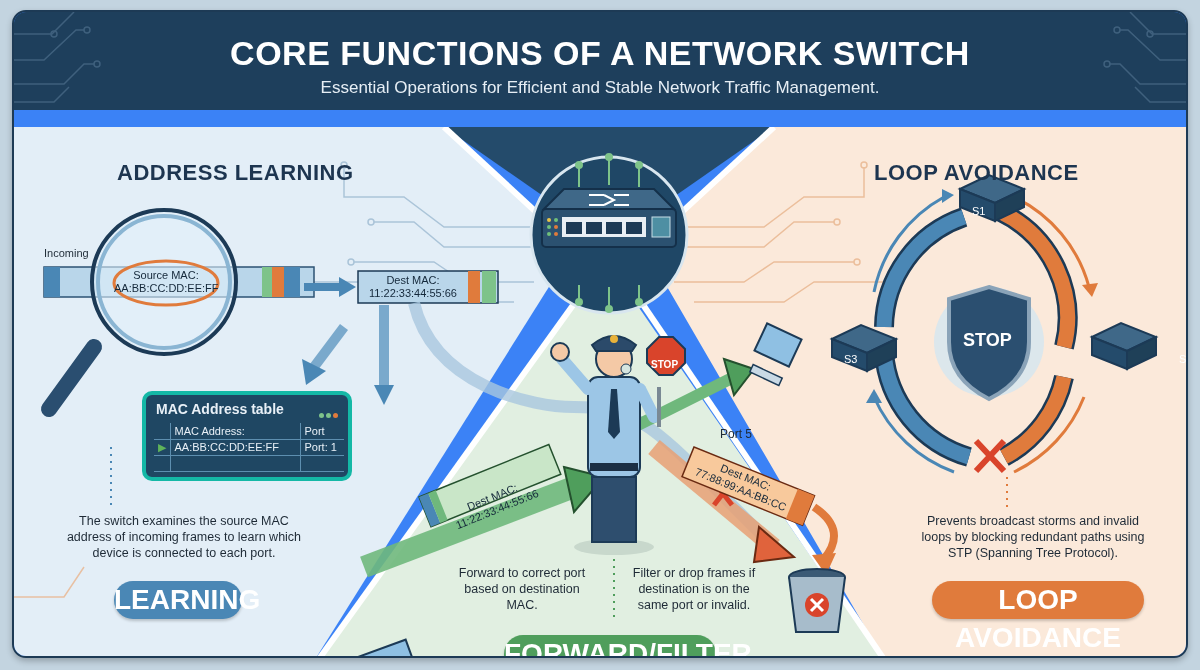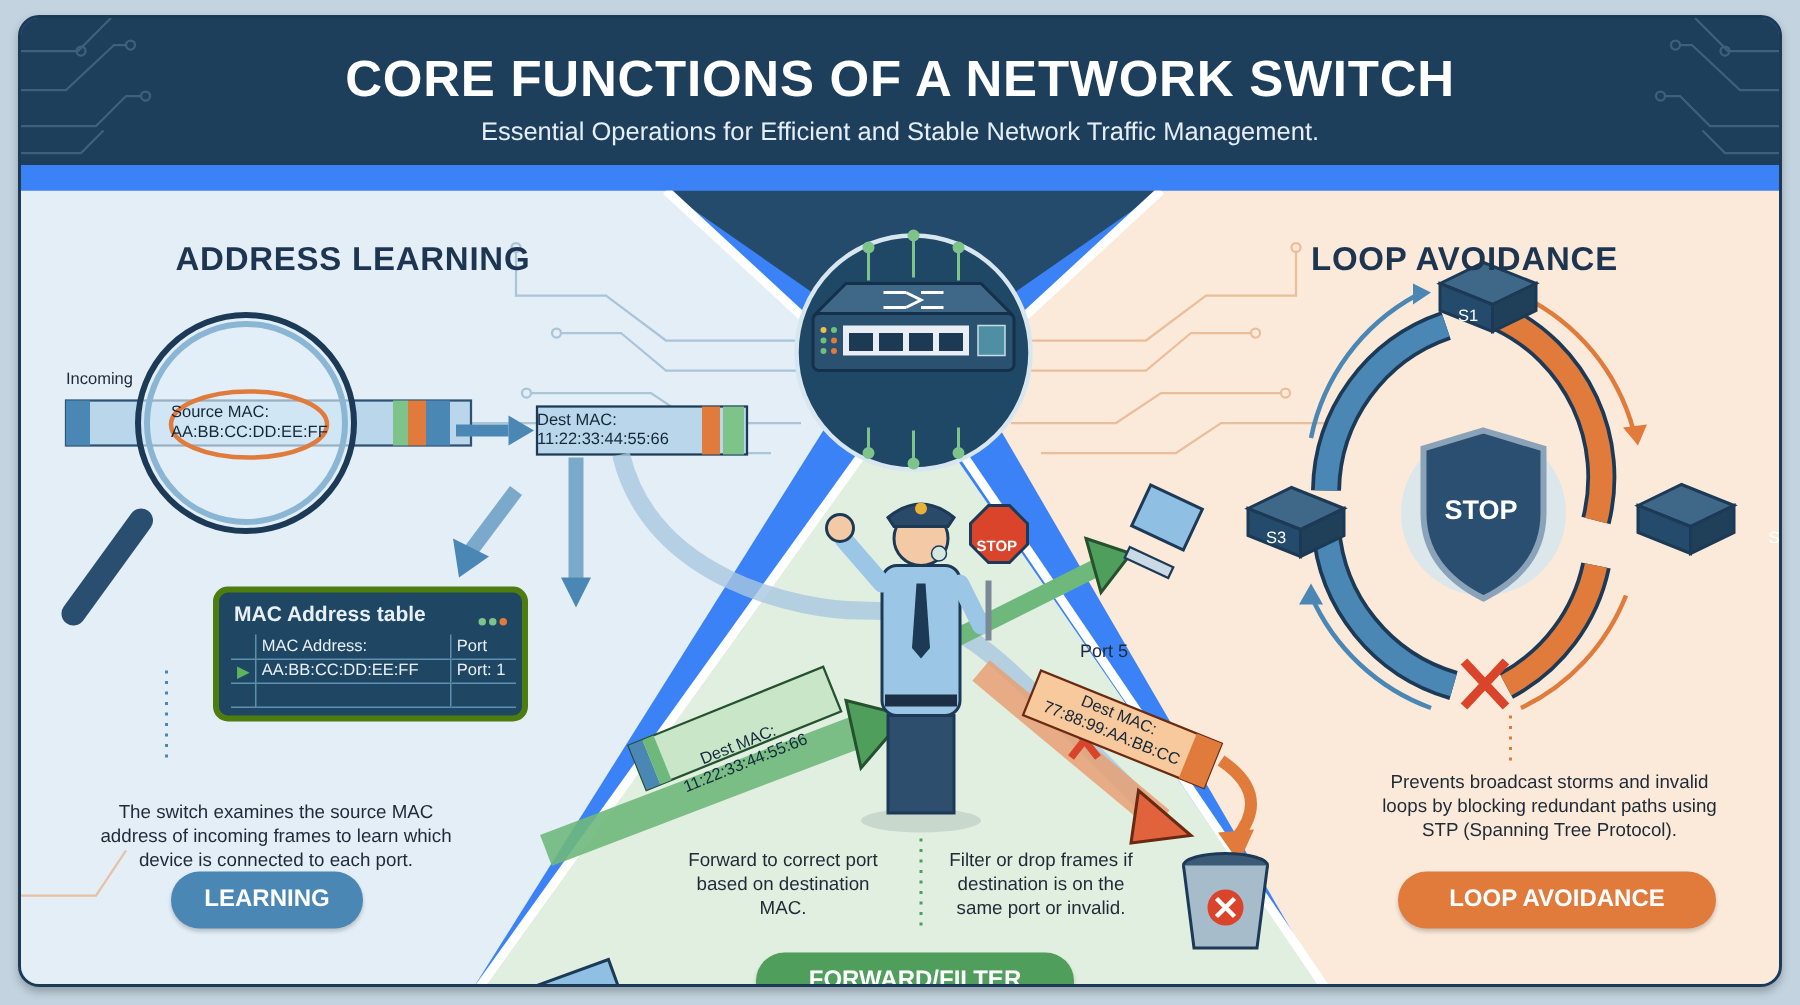--- a/index.html
+++ b/index.html
@@ -5,31 +5,31 @@
   * { box-sizing: border-box; margin: 0; padding: 0; }
   html, body { width: 1200px; height: 670px; overflow: hidden; background: #c3d4e0; font-family: "Liberation Sans", sans-serif; }
   .frame { position: absolute; left: 12px; top: 10px; width: 1176px; height: 648px; border-radius: 14px; overflow: hidden; background: #3b82f6; border: 2px solid #1d3a55; box-shadow: 0 3px 6px rgba(0,0,0,0.25); }
   .header { position: absolute; left: 0; top: 0; width: 100%; height: 98px; background: #1e3f5c; }
   .header .title { position: absolute; left: 0; width: 100%; top: 22px; text-align: center; color: #fff; font-weight: bold; font-size: 34px; letter-spacing: 0.5px; }
   .header .subtitle { position: absolute; left: 0; width: 100%; top: 66px; text-align: center; color: #e6eef5; font-size: 17px; }
   .panels { position: absolute; left: 0; top: 115px; width: 100%; height: 550px; }
   svg.bg { position: absolute; left: 0; top: 0; }
   .section-title { position: absolute; font-weight: bold; font-size: 22px; color: #1d3550; letter-spacing: 0.5px; }
   .desc { position: absolute; text-align: center; font-size: 12.5px; line-height: 16px; color: #1e2a36; }
-  .pill { position: absolute; border-radius: 22px; color: #fff; font-weight: bold; font-size: 16px; text-align: center; line-height: 38px; height: 38px; box-shadow: 0 2px 3px rgba(0,0,0,0.2); }
+  .pill { position: absolute; border-radius: 22px; color: #fff; font-weight: bold; font-size: 28px; text-align: center; line-height: 38px; height: 38px; box-shadow: 0 2px 3px rgba(0,0,0,0.2); }
   .small { position: absolute; font-size: 11px; color: #1e2a36; }
-  .mac-table { position: absolute; left: 128px; top: 362px; width: 210px; height: 90px; background: #1f4763; border: 4px solid #4d7c0f; border-radius: 10px; color: #e8f0f7; }
+  .mac-table { position: absolute; left: 128px; top: 362px; width: 210px; height: 90px; background: #1f4763; border: 4px solid #14b8a6; border-radius: 10px; color: #e8f0f7; }
   .mac-table .mt-title { position: absolute; left: 10px; top: 6px; font-size: 14px; font-weight: bold; }
   .mac-table .dots { position: absolute; right: 10px; top: 9px; }
   .mac-table .dots span { display: inline-block; width: 5px; height: 5px; border-radius: 50%; margin-left: 2px; }
   .mac-table table { position: absolute; left: 8px; top: 28px; width: 190px; border-collapse: collapse; font-size: 11px; }
   .mac-table td { border-bottom: 1px solid #5d8fb0; height: 16px; padding-left: 4px; }
   .mac-table td.c0 { width: 16px; border-right: 1px solid #5d8fb0; color: #5fb35a; }
   .mac-table td.c2 { border-left: 1px solid #5d8fb0; width: 44px; }
-  .frame-box { position: absolute; font-size: 11px; line-height: 13px; color: #14283a; }
+  .frame-box { position: absolute; font-size: 11px; text-align: center; line-height: 13px; color: #14283a; }
   .rot { position: absolute; transform-origin: left top; font-size: 11px; color: #14283a; line-height: 13px; }
 </style>
 </head>
 <body>
 
 <div class="frame">
   <div class="header">
     <svg width="1176" height="98" style="position:absolute;left:0;top:0">
       <g stroke="#4d6f8c" stroke-width="1.5" fill="none" opacity="0.7">
         <path d="M0 22 H38 L60 0"></path>
@@ -282,21 +282,21 @@
         </tr>
         <tr>
               <td class="c0"></td>
               <td></td>
               <td class="c2"></td>
             </tr>
       </tbody>
         </table>
     </div>
 
-    <div class="desc" style="left:50px;top:386px;width:240px;margin-top:20px;">The switch examines the source MAC address of incoming frames to learn which device is connected to each port.</div>
+    <div class="desc" style="left:50px;top:386px;width:240px;">The switch examines the source MAC address of incoming frames to learn which device is connected to each port.</div>
     <div class="pill" style="left:100px;top:454px;width:128px;background:#4a87b5;">LEARNING</div>
 
     <div class="rot" style="left:425px;top:385px;transform:rotate(-22deg);text-align:center;width:110px;">
       <div>Dest MAC:</div>
       <div>11:22:33:44:55:66</div>
     </div>
     <div class="rot" style="left:683px;top:324px;transform:rotate(22deg);text-align:center;width:110px;">
       <div>Dest MAC:</div>
       <div>77:88:99:AA:BB:CC</div>
     </div>

